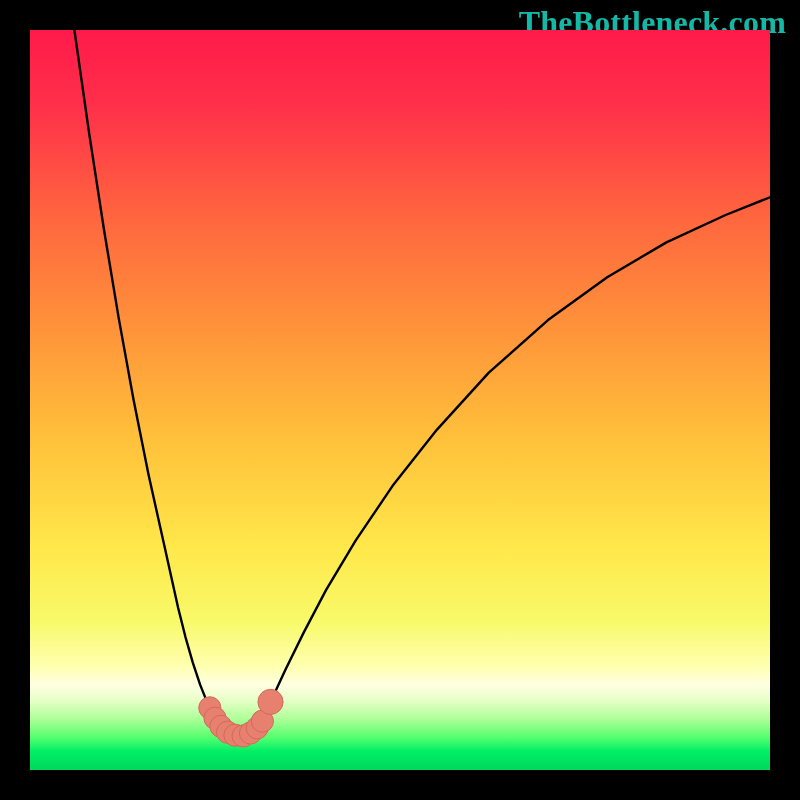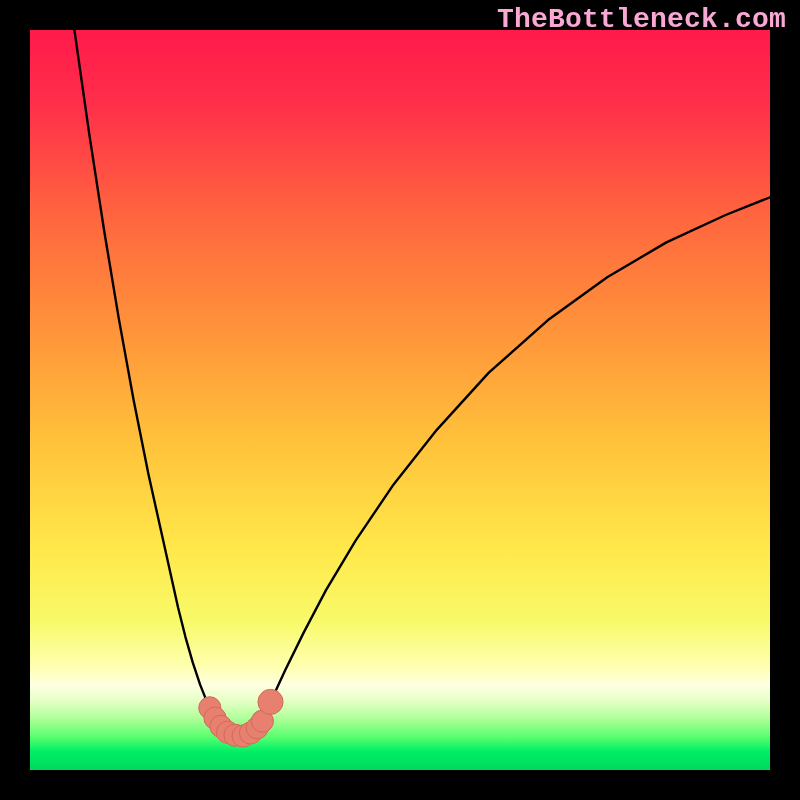--- a/index.html
+++ b/index.html
@@ -23,24 +23,24 @@
     left: 30px;
     top: 30px;
     width: 740px;
     height: 740px;
     overflow: hidden;
   }
   .watermark {
     position: absolute;
     top: 4px;
     right: 14px;
-    font-family: Liberation Mono, monospace;
-    font-size: 28px;
+    font-family: Liberation Serif, serif;
+    font-size: 32px;
     font-weight: 600;
-    color: #f9a8d4;
+    color: #14b8a6;
     letter-spacing: 0.2px;
   }
   svg { display: block; }
 </style>
 </head>
 <body>
 
 <div class="frame">
   <div class="watermark">TheBottleneck.com</div>
   <div class="plot">

